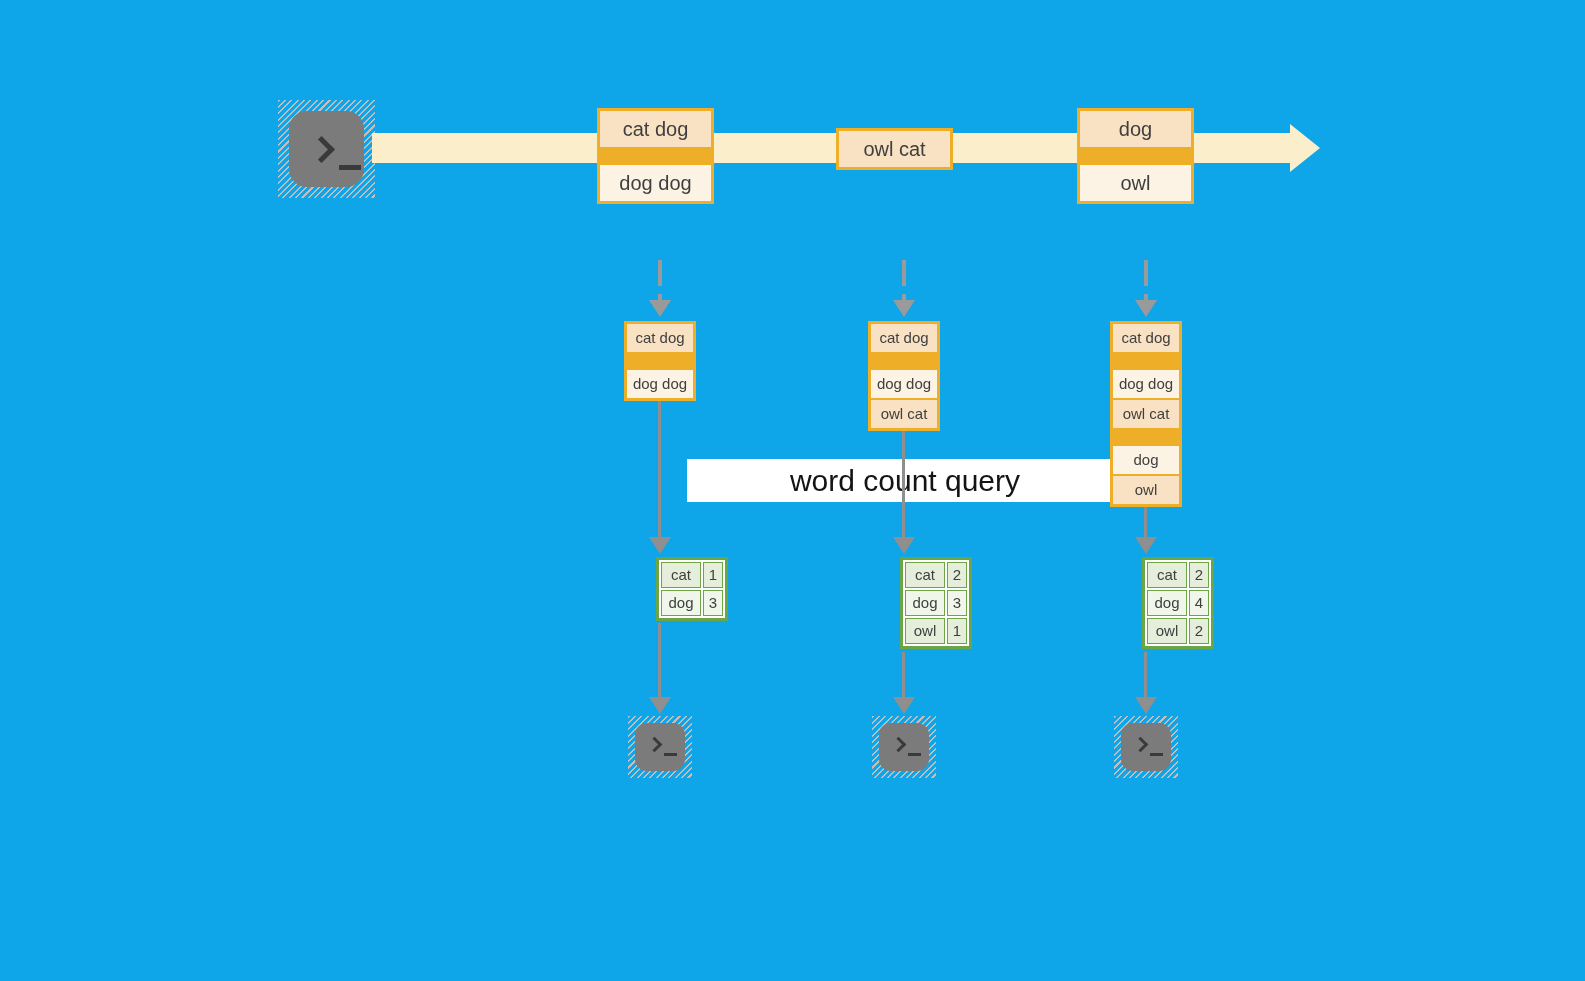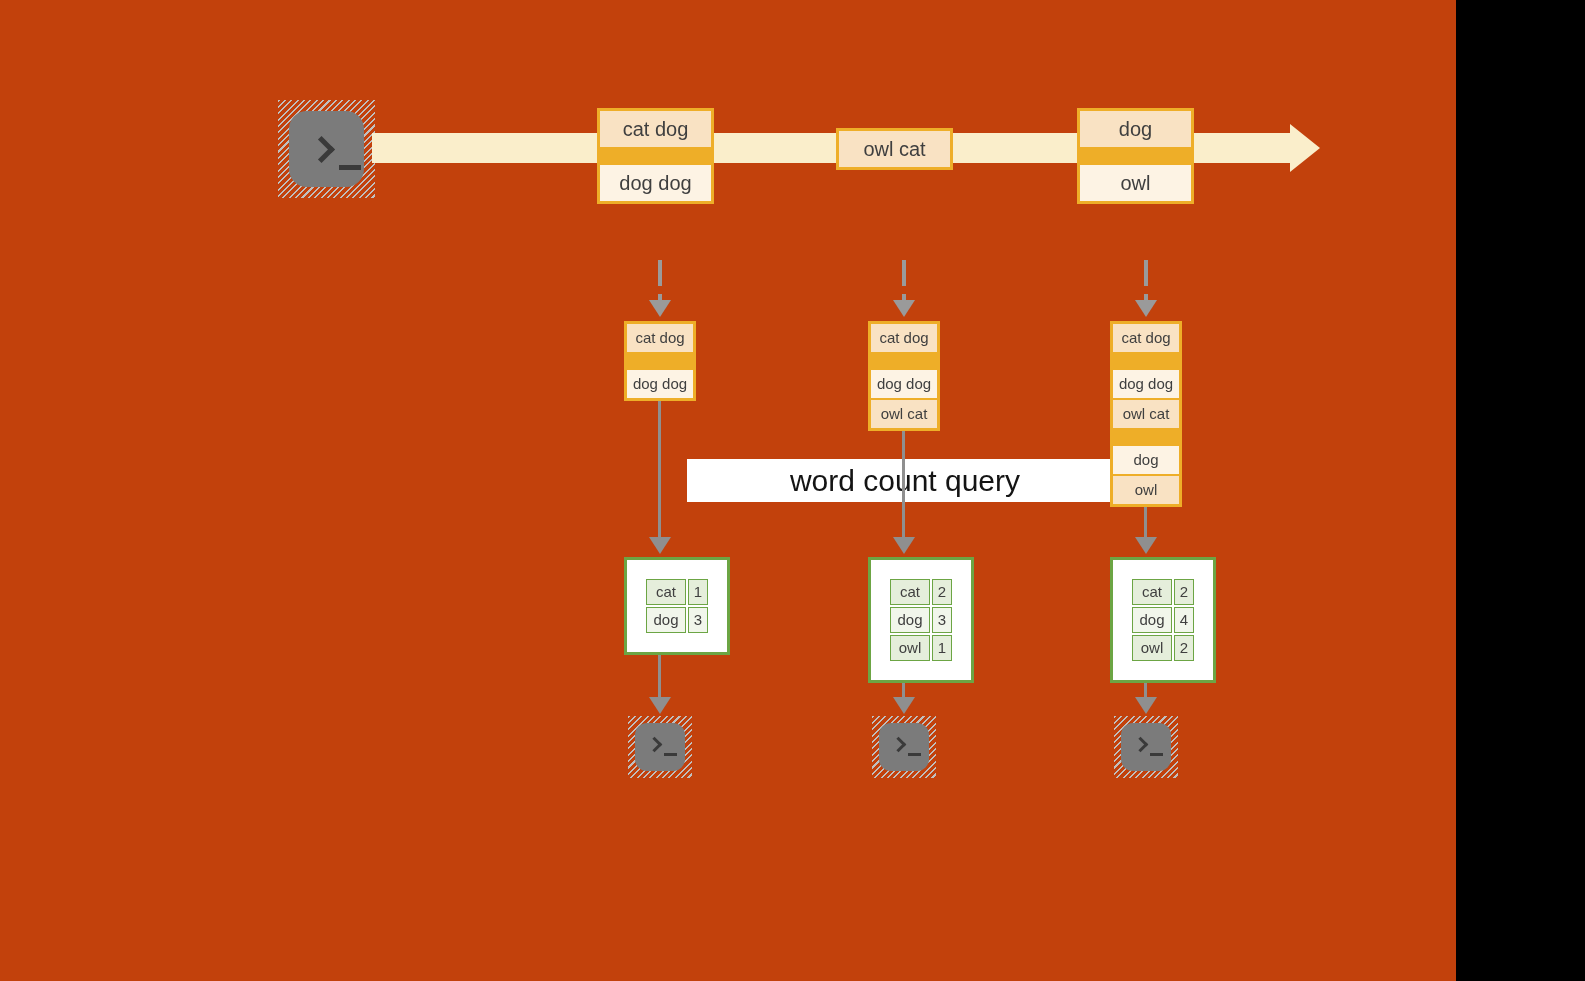--- a/index.html
+++ b/index.html
@@ -1,17 +1,17 @@
 <!DOCTYPE html>
 <html><head>
 <meta charset="utf-8">
 <style>
   html,body{margin:0;padding:0;background:#000;}
   #stage{
-    position:relative;width:1456px;height:981px;background:#c2410c;overflow:hidden;
+    position:relative;width:1585px;height:981px;background:#0ea5e9;overflow:hidden;
     font-family:"Liberation Sans", sans-serif;color:#3f3f3f;
   }
   
   .term{position:absolute;}
   .term .hatch{
     position:absolute;inset:0;
     background:repeating-linear-gradient(135deg,#bfbfbf 0 1.5px,rgba(0,0,0,0) 1.5px 4.5px);
   }
   .term .tbody{position:absolute;background:#7b7b7b;}
   .term-lg{left:278px;top:100px;width:97px;height:98px;}
@@ -56,21 +56,21 @@
     border-left:11px solid transparent;border-right:11px solid transparent;border-top:17px solid #8f8f8f;
   }
   
   #query-banner{
     position:absolute;left:687px;top:459px;width:436px;height:43px;background:#ffffff;z-index:2;
     text-align:center;line-height:44px;font-size:30px;color:#141414;
   }
   
   .gtable{
     position:absolute;border:3px solid #6ca544;background:#ffffff;z-index:4;
-    display:grid;grid-template-columns:40px 20px;gap:2px;padding:19px;
+    display:grid;grid-template-columns:40px 20px;gap:2px;padding:2px;margin-left:32px;
   }
   .gtable .gcell{
     border:1.5px solid #6ca544;text-align:center;height:24px;line-height:24px;font-size:15px;
   }
   .g-dark{background:#e5eedb;}
   .g-light{background:#f1f6eb;}
   #table1{left:624px;top:557px;}
   #table2{left:868px;top:557px;}
   #table3{left:1110px;top:557px;}
 </style>

